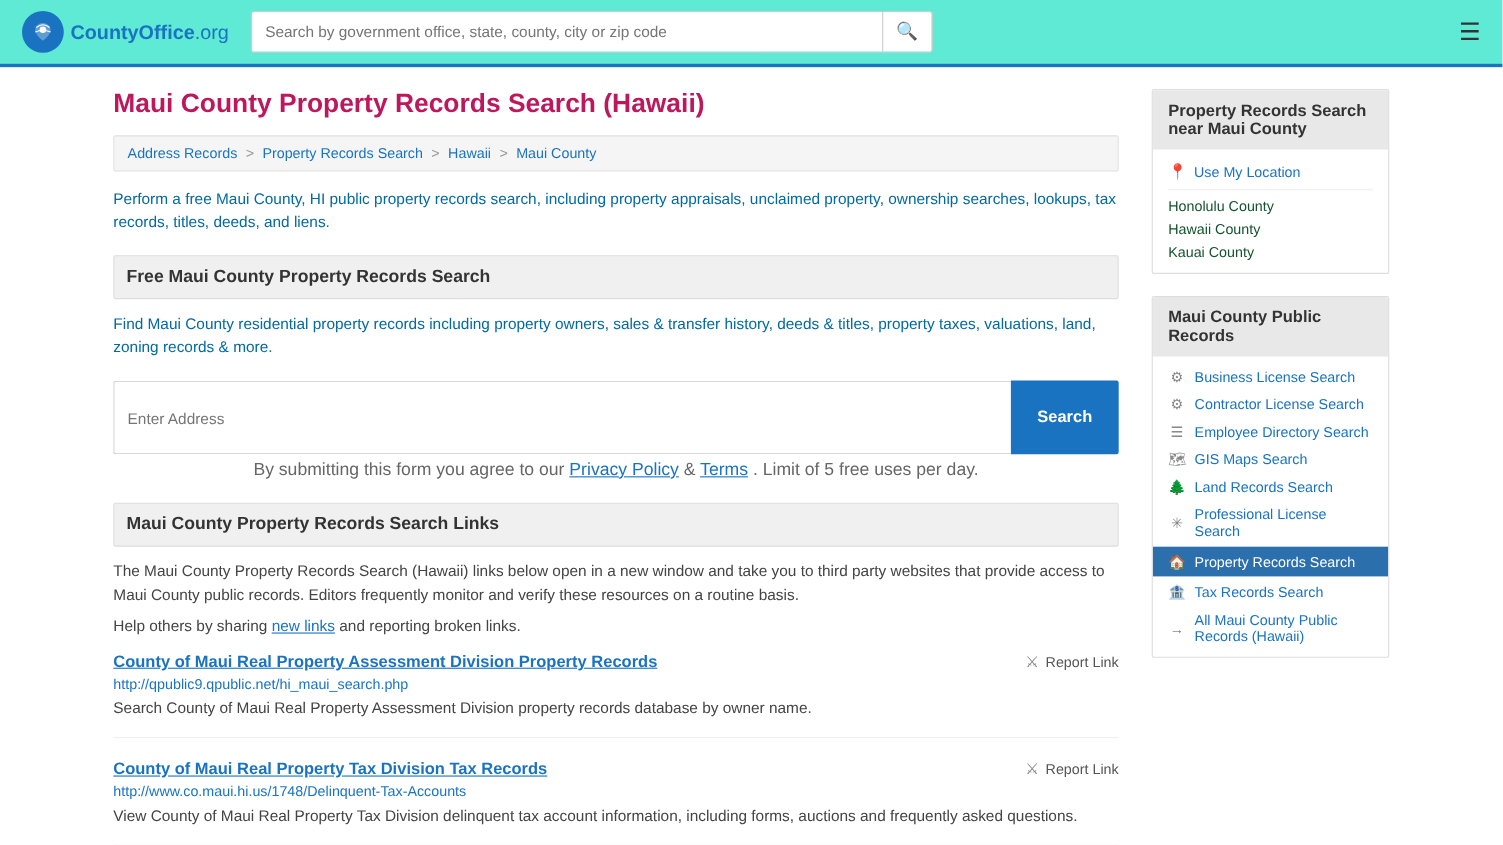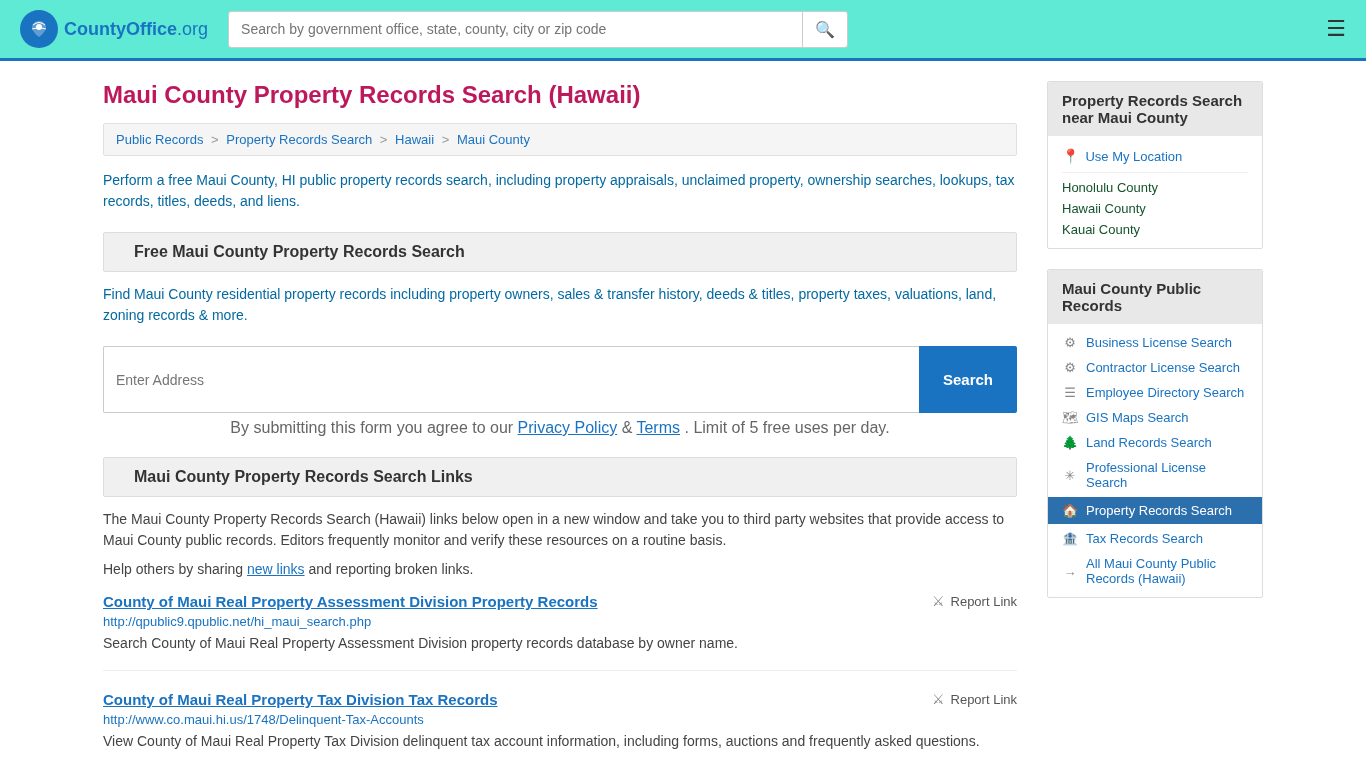--- a/index.html
+++ b/index.html
@@ -101,21 +101,21 @@
       font-size: 14px;
       color: #0369a1;
       margin-bottom: 20px;
       line-height: 1.5;
     }
 
     
     .section-header {
       background: #f0f0f0;
       border: 1px solid #ddd;
-      padding: 10px 30px;
+      padding: 10px 11px;
       font-size: 16px;
       font-weight: bold;
       color: #333;
       margin-bottom: 12px;
       border-radius: 2px;
     }
 
     
     .address-search-box {
       margin-bottom: 6px;
@@ -312,21 +312,21 @@
   <button class="hamburger-btn">☰</button>
 </header>
 
 <div class="content-wrapper">
 
   <main class="main-content">
 
     <h1 class="page-title">Maui County Property Records Search (Hawaii)</h1>
 
     <div class="breadcrumb">
-      <a>Public Records</a>
+      <a>Address Records</a>
       <span> &gt; </span>
       <a>Property Records Search</a>
       <span> &gt; </span>
       <a>Hawaii</a>
       <span> &gt; </span>
       <a>Maui County</a>
     </div>
 
     <p class="description">Perform a free Maui County, HI public property records search, including property appraisals, unclaimed property, ownership searches, lookups, tax records, titles, deeds, and liens.</p>
 

